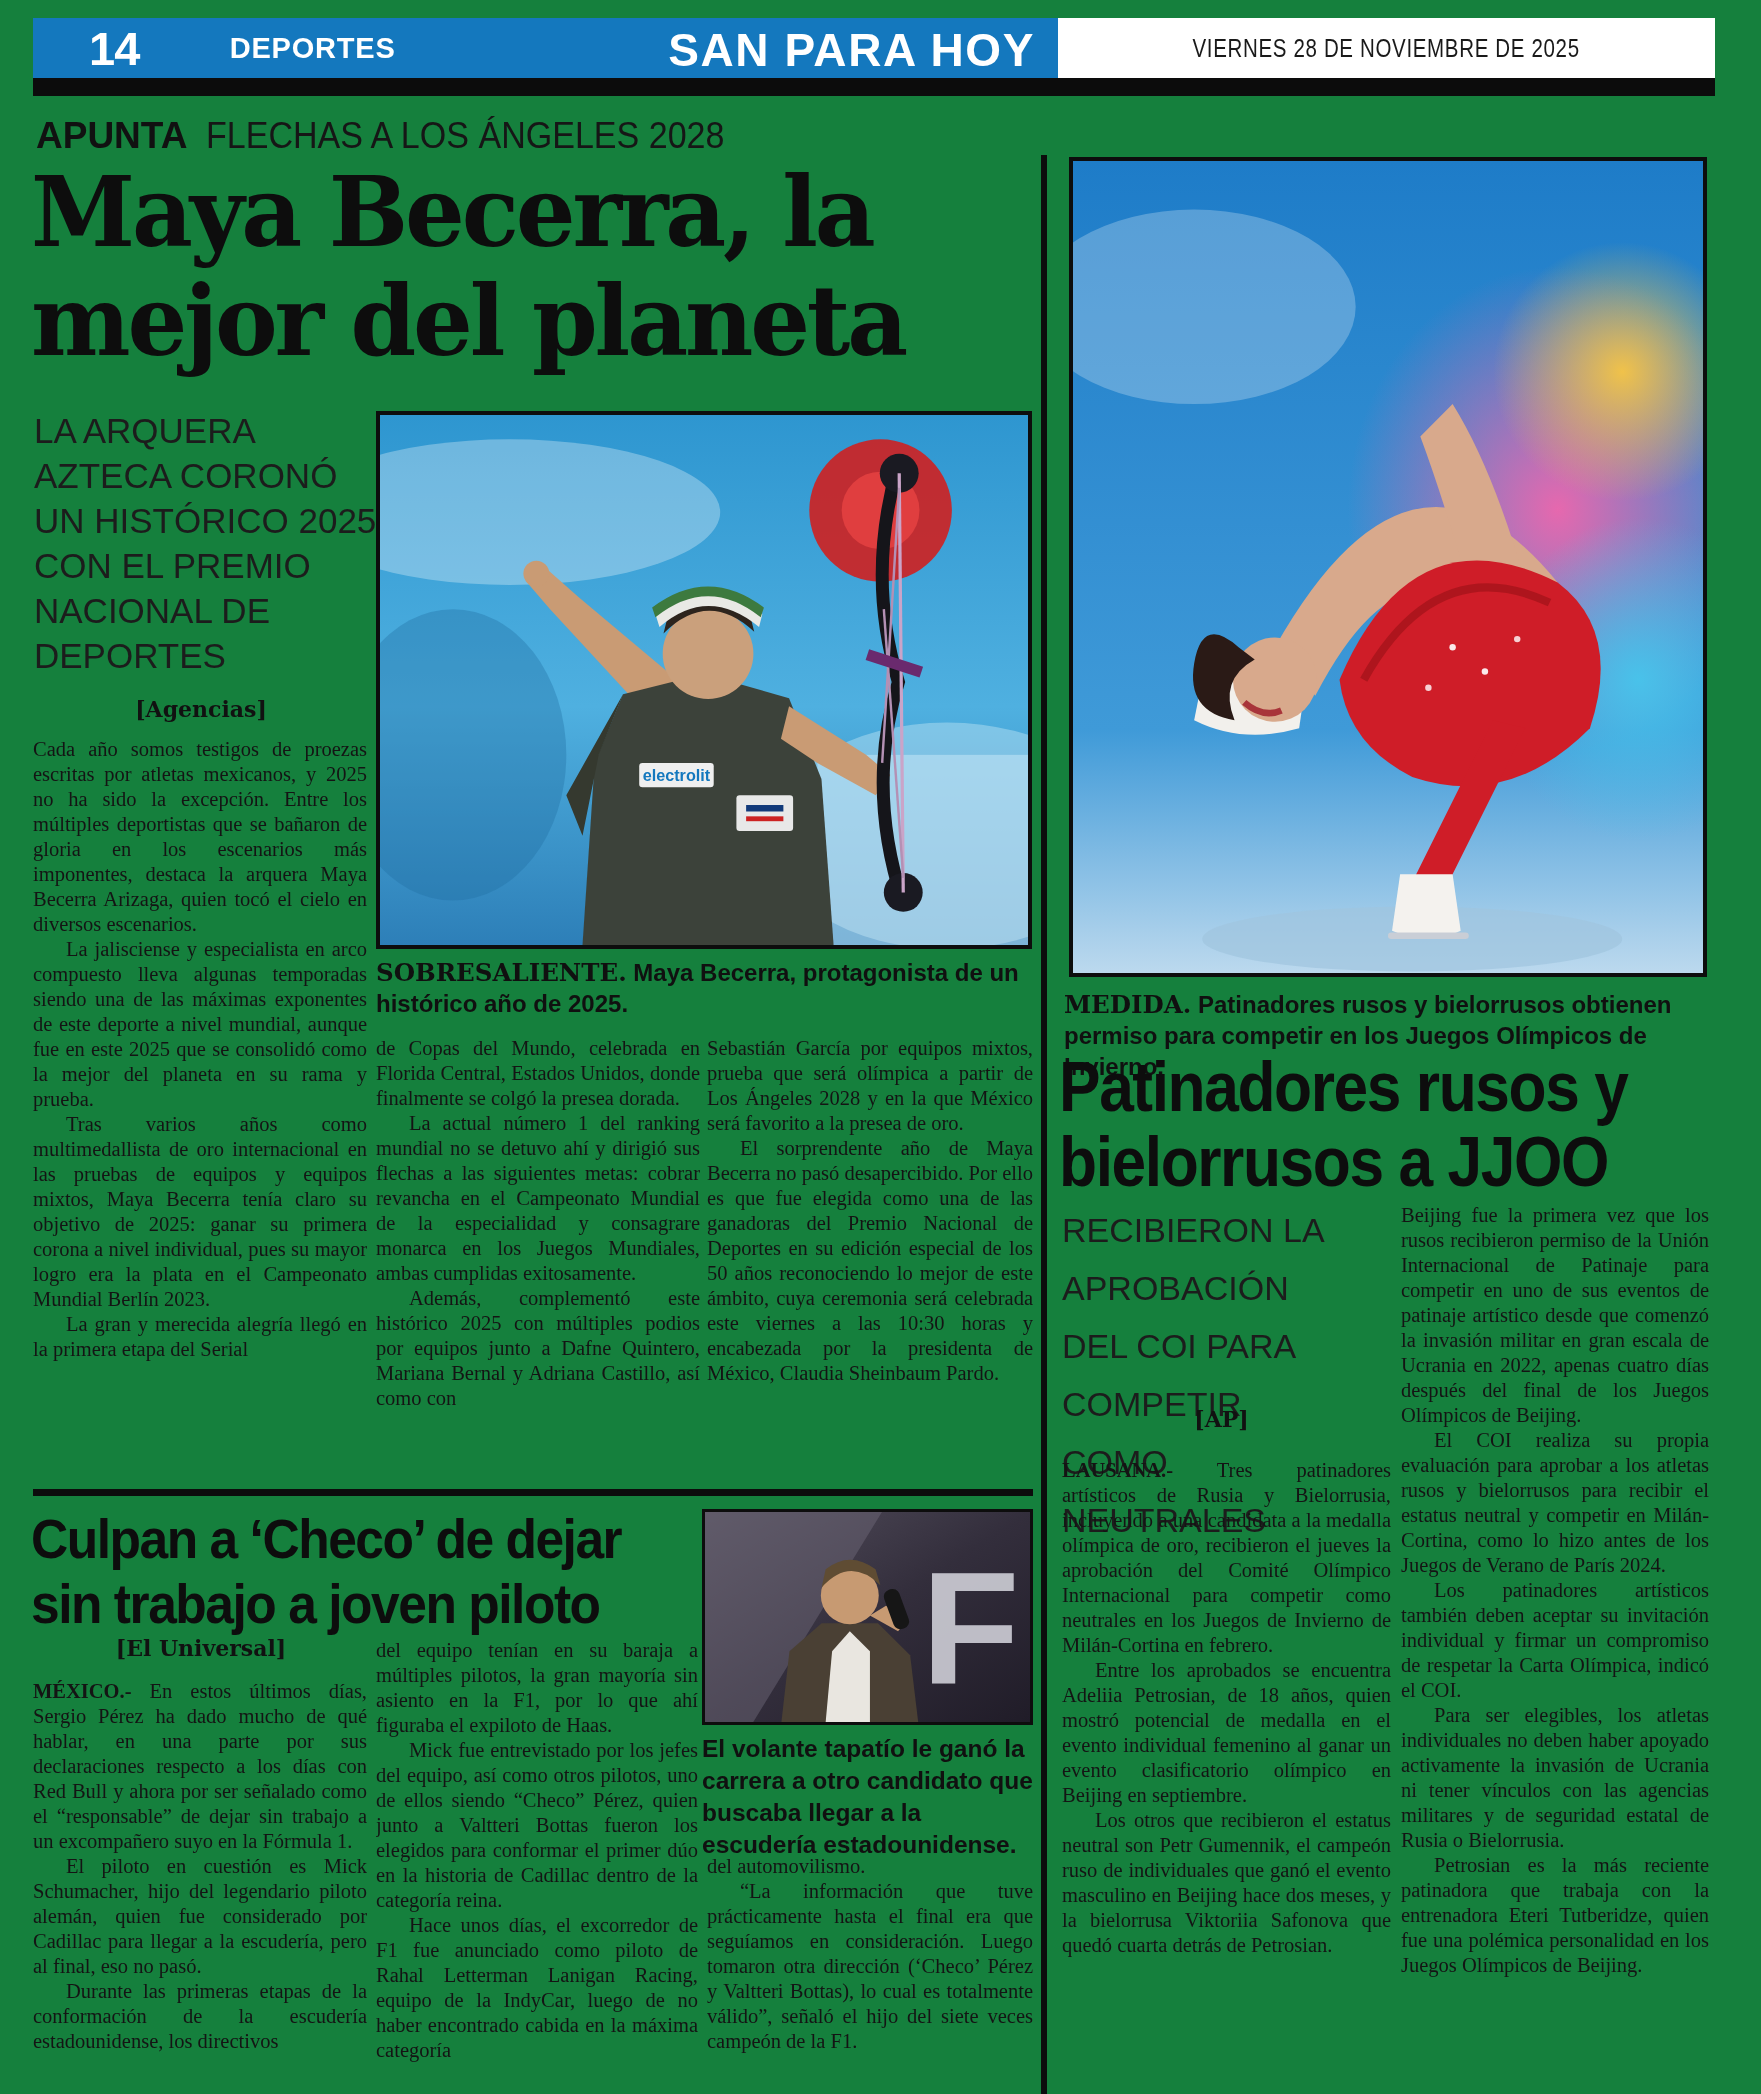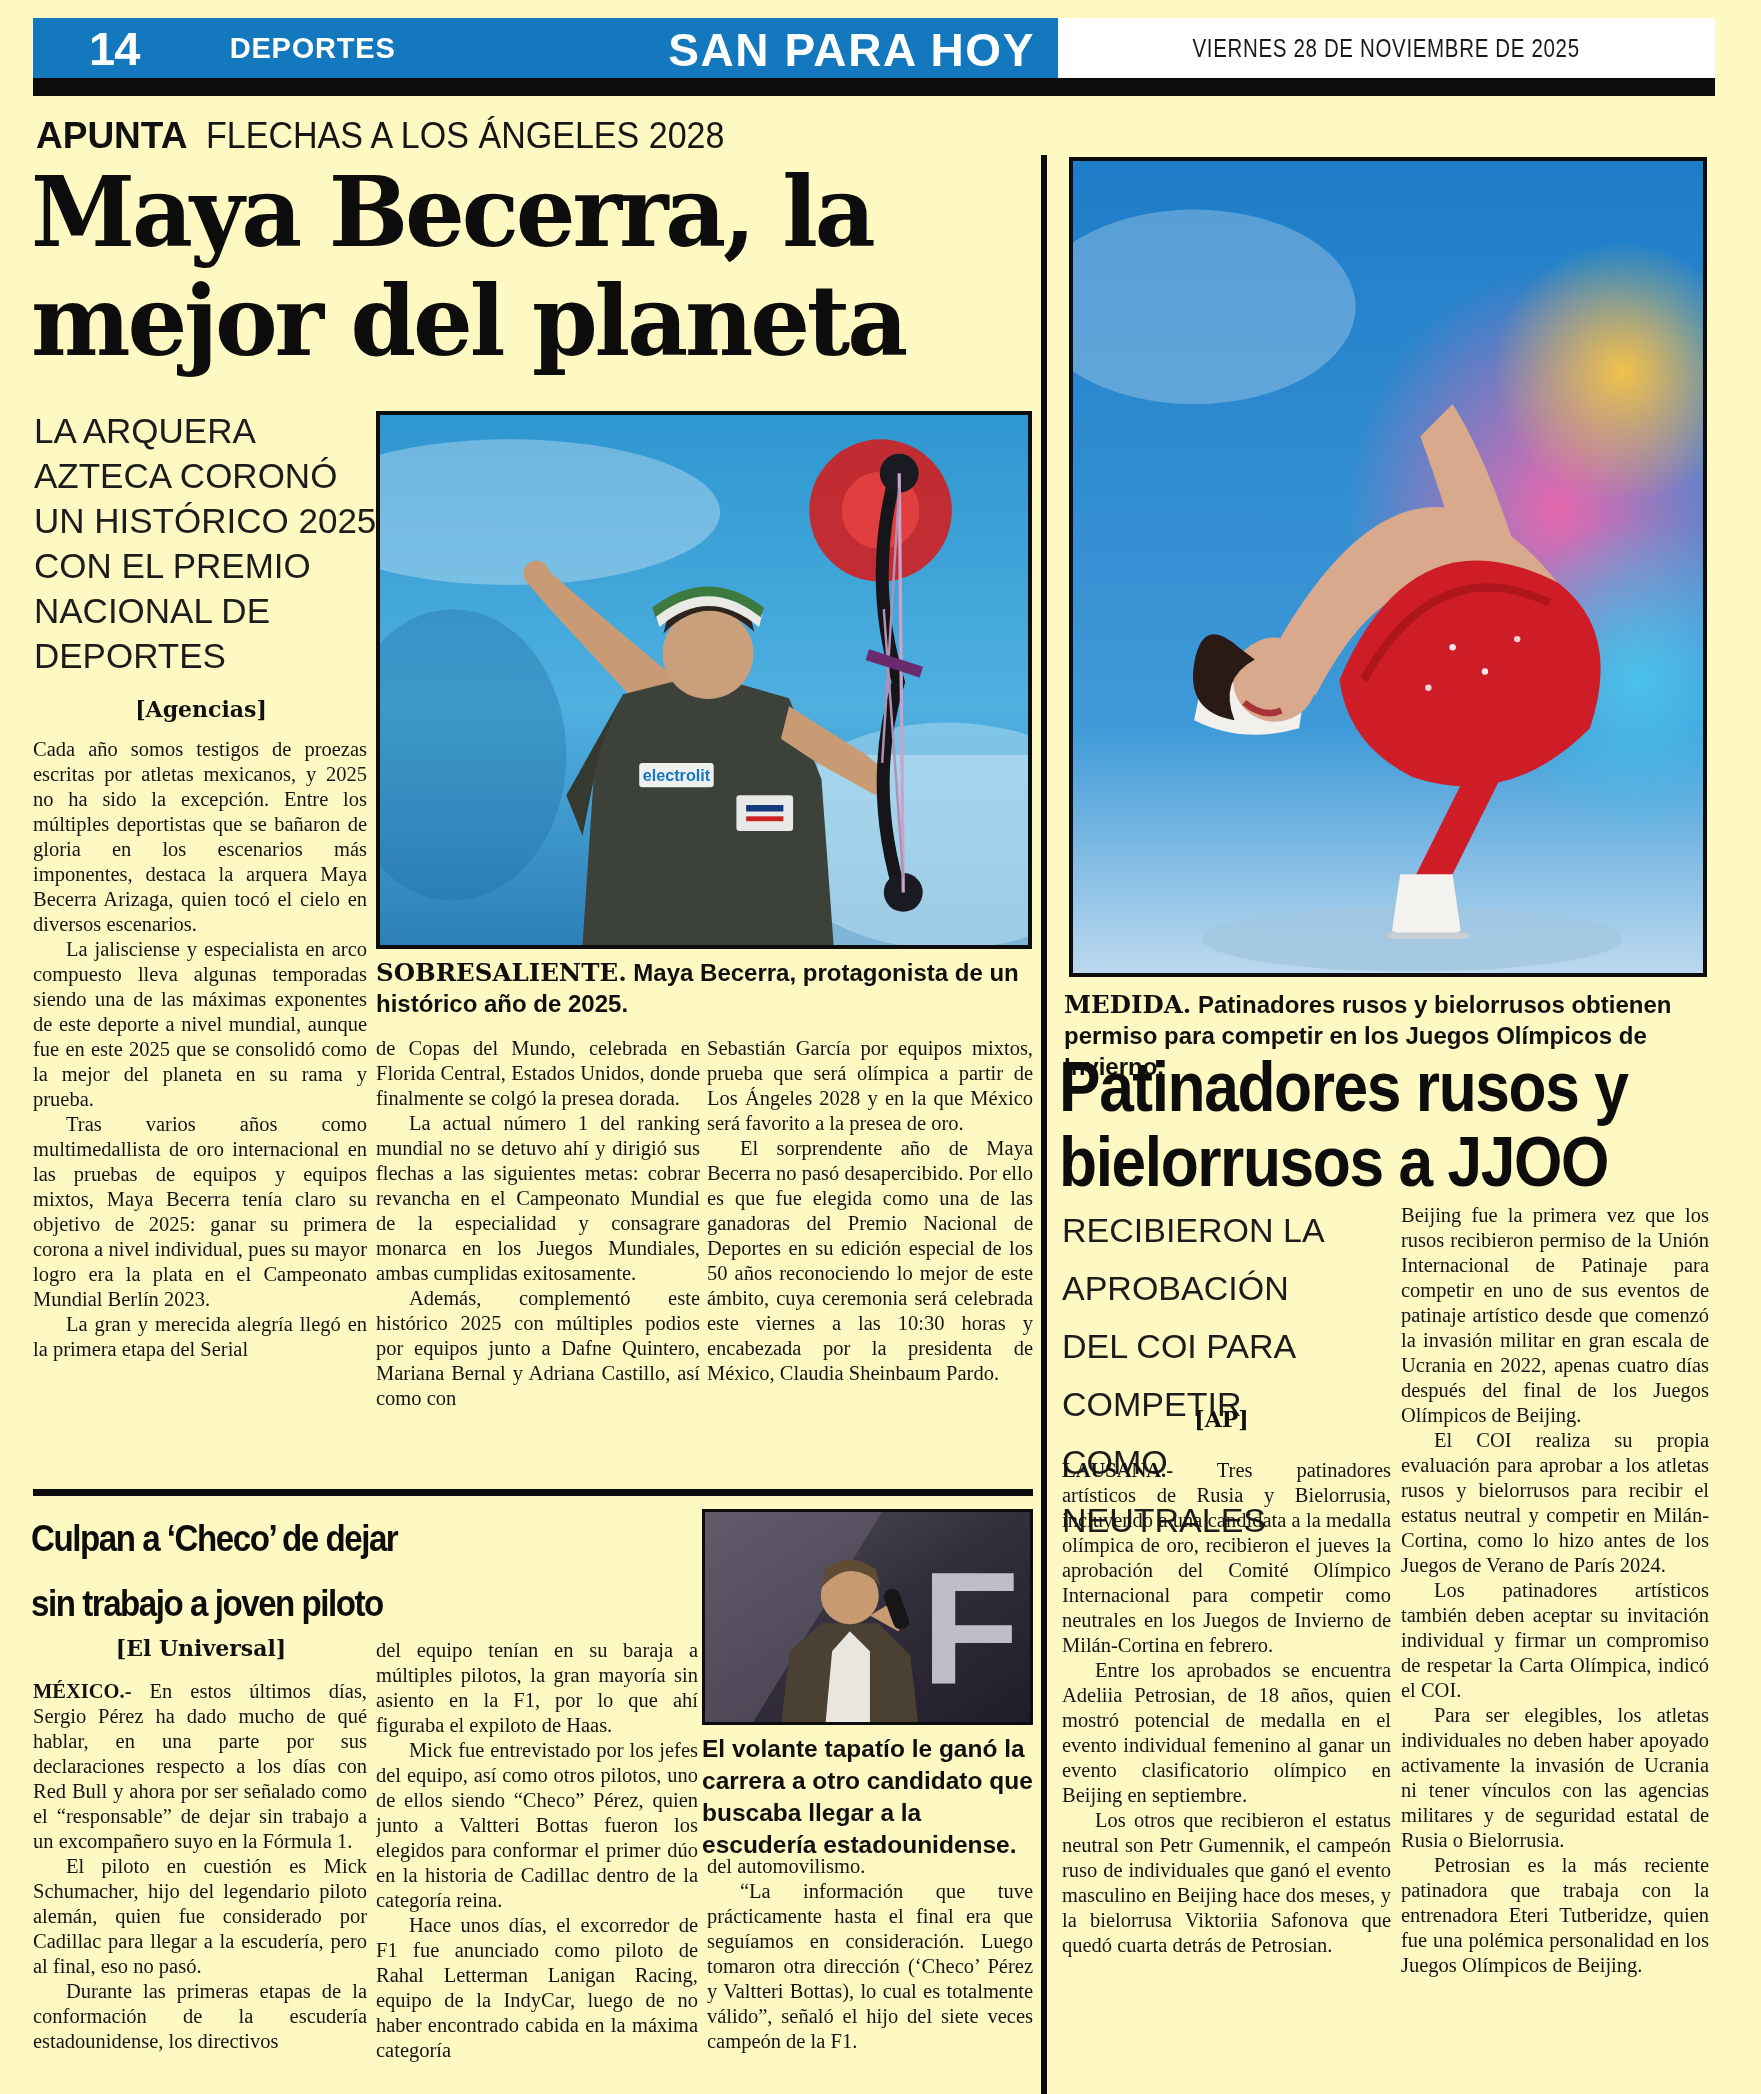--- a/index.html
+++ b/index.html
@@ -1,16 +1,16 @@
 <!DOCTYPE html>
 <html style="font-size:13px"><head>
 <meta charset="utf-8">
 <style>
   html,body{margin:0;padding:0;background:#ffffff;}
-  #page{position:relative;width:1762px;height:2095px;background:#fef9c3;overflow:hidden;
+  #page{position:relative;width:1762px;height:2095px;background:#15803d;overflow:hidden;
         font-family:"Liberation Sans",sans-serif;color:#111;}
   .abs{position:absolute;}
 
   
   #header-blue{left:33px;top:18px;width:1025px;height:60px;background:#1478be;display:flex;align-items:center;}
   #page-number{font-size:47px;font-weight:800;color:#fff;padding-left:56px;letter-spacing:-0.8px;}
   #section-label{font-size:29px;font-weight:800;color:#fff;margin-left:90px;letter-spacing:0.8px;}
   #masthead{position:absolute;right:23px;top:4.9px;font-size:46px;font-weight:800;color:#fff;letter-spacing:1.6px;}
   #date-box{left:1058px;top:18px;width:657px;height:60px;background:#fff;display:flex;align-items:center;justify-content:center;}
   #date-text{font-size:25px;font-weight:400;color:#1a1a1a;letter-spacing:0.8px;transform:scaleX(.82);white-space:nowrap;}
@@ -22,21 +22,21 @@
 
   
   #kicker{left:36px;top:115px;font-size:37px;white-space:nowrap;}
   #kicker .klead{font-weight:800;color:#111;}
   #kicker .krest{font-weight:400;color:#161616;display:inline-block;transform:scaleX(.92);transform-origin:0 50%;margin-left:8.2px;}
   .slab-head{font-family:"DejaVu Serif",serif;font-weight:700;color:#0d0d0d;letter-spacing:-3.3px;}
   #maya-headline{left:31px;top:157px;font-size:98px;line-height:109px;}
   #maya-headline .hline{display:block;transform:scaleX(.96);transform-origin:0 50%;white-space:nowrap;}
 
   .cond-head{font-weight:800;color:#0d0d0d;letter-spacing:-1.6px;}
-  #checo-headline{left:31px;top:1506px;font-size:36px;line-height:65px;}
+  #checo-headline{left:31px;top:1506px;font-size:56px;line-height:65px;}
   #checo-headline .hline{display:block;transform:scaleX(.92);transform-origin:0 50%;white-space:nowrap;}
   #jjoo-headline{left:1059px;top:1050px;font-size:70px;line-height:75px;}
   #jjoo-headline .hline{display:block;transform:scaleX(.89);transform-origin:0 50%;white-space:nowrap;}
 
   
   .subhead{font-size:35px;line-height:45px;font-weight:400;color:#1c1c1c;}
   #maya-subhead{left:34px;top:408px;width:344px;}
   #jjoo-subhead{left:1062px;top:1201px;width:291px;font-size:34px;line-height:58px;}
   .byline{font-family:"DejaVu Serif",serif;font-weight:700;font-size:22px;text-align:center;color:#111;}
   #maya-byline{left:33px;top:696px;width:336px;}

